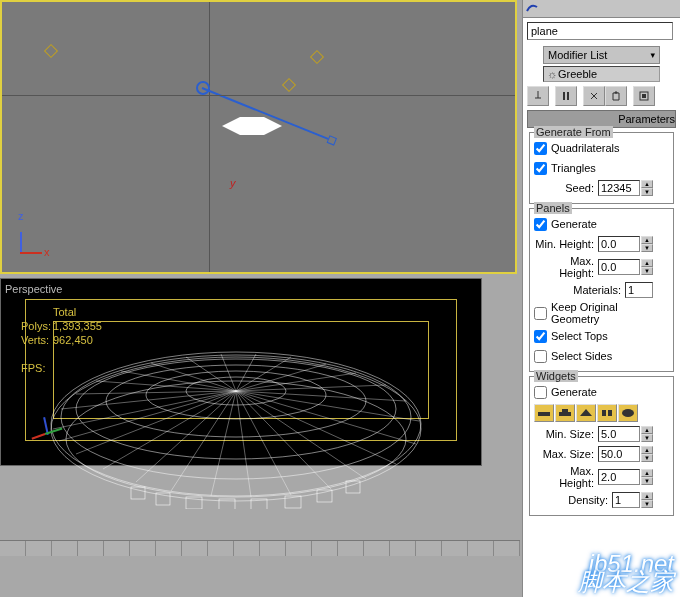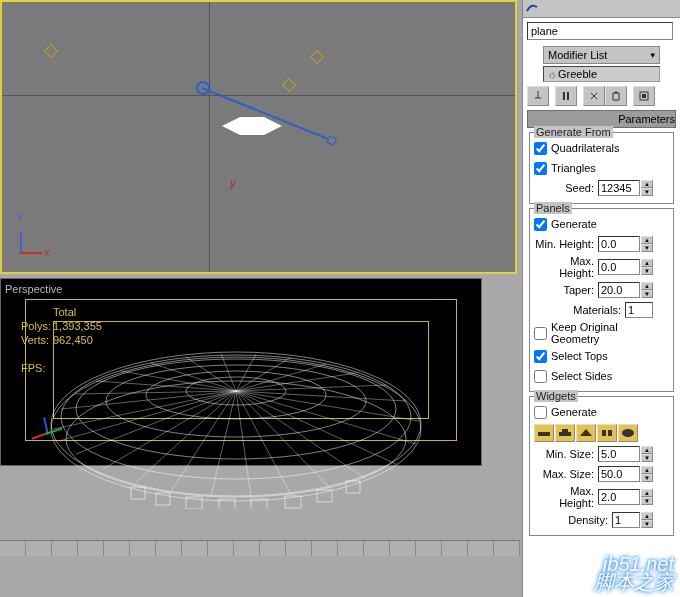--- a/index.html
+++ b/index.html
@@ -59,21 +59,21 @@
   .row { display:flex; align-items:center; margin:2px 0; min-height:18px;}
   .row label{flex:1; text-align:right; padding-right:4px;}
   .chk { width:13px; height:13px; margin-right:4px; }
   .num { width:42px; height:16px; background:#fff; border:1px inset #888; padding:0 2px; text-align:left;}
   .spin { width:12px; height:16px; display:flex; flex-direction:column; margin-left:1px;}
   .spin div{flex:1;background:#c8c8c8;border:1px outset #ddd;font-size:6px;line-height:6px;text-align:center;}
   .wbtns { display:flex; gap:1px; margin:3px 0;}
   .wbtn { width:20px; height:18px; border:1px outset #ddd; display:flex;align-items:center;justify-content:center;}
   .wbtn.on{background:#e6c24a;}
 
-  .watermark{position:absolute;right:6px;bottom:6px;color:#fff;font-size:20px;font-style:italic;text-shadow:0 0 3px #39f,0 0 5px #06c;white-space:pre;text-align:right;line-height:18px;pointer-events:none;}
+  .watermark{position:absolute;right:6px;bottom:6px;color:#fff;font-size:24px;font-style:italic;text-shadow:0 0 3px #39f,0 0 5px #06c;white-space:pre;text-align:right;line-height:18px;pointer-events:none;}
 </style>
 </head>
 <body>
 
 <div class="viewports">
 
   <div class="vp-top">
     <div class="marker" style="left:44px;top:44px"></div>
     <div class="marker" style="left:310px;top:50px"></div>
     <div class="marker" style="left:282px;top:78px"></div>
@@ -274,28 +274,20 @@
         </div>
       <div class="row">
           <label>Max. Height:</label>
           <input class="num" value="0.0" style="">
           <div class="spin">
             <div>▲</div>
             <div>▼</div>
           </div>
         </div>
       <div class="row">
-          <label>Taper:</label>
-          <input class="num" value="20.0" style="">
-          <div class="spin">
-            <div>▲</div>
-            <div>▼</div>
-          </div>
-        </div>
-      <div class="row">
           <label>Materials:</label>
           <input class="num" style="width: 28px;" value="1">
         </div>
       <div class="row left">
           <input type="checkbox" class="chk" style="">
           <span>Keep Original Geometry</span>
         </div>
       <div class="row left">
           <input type="checkbox" class="chk" checked="" style="">
           <span>Select Tops</span>

